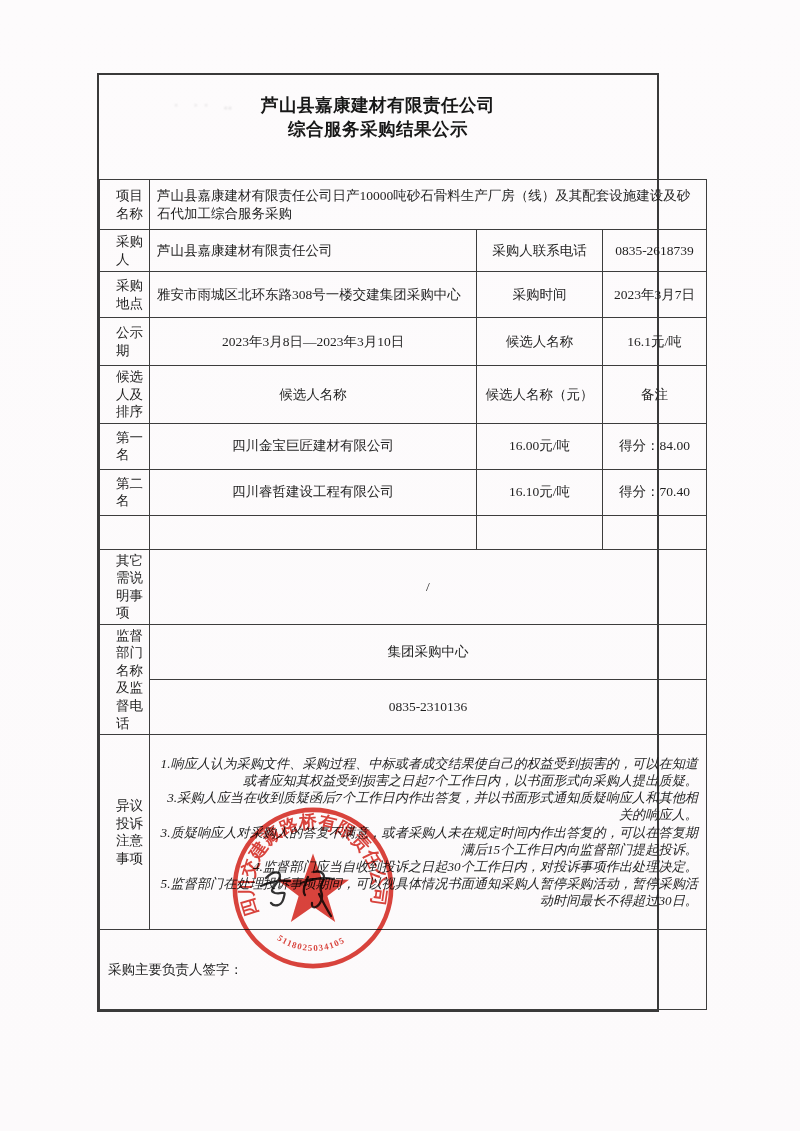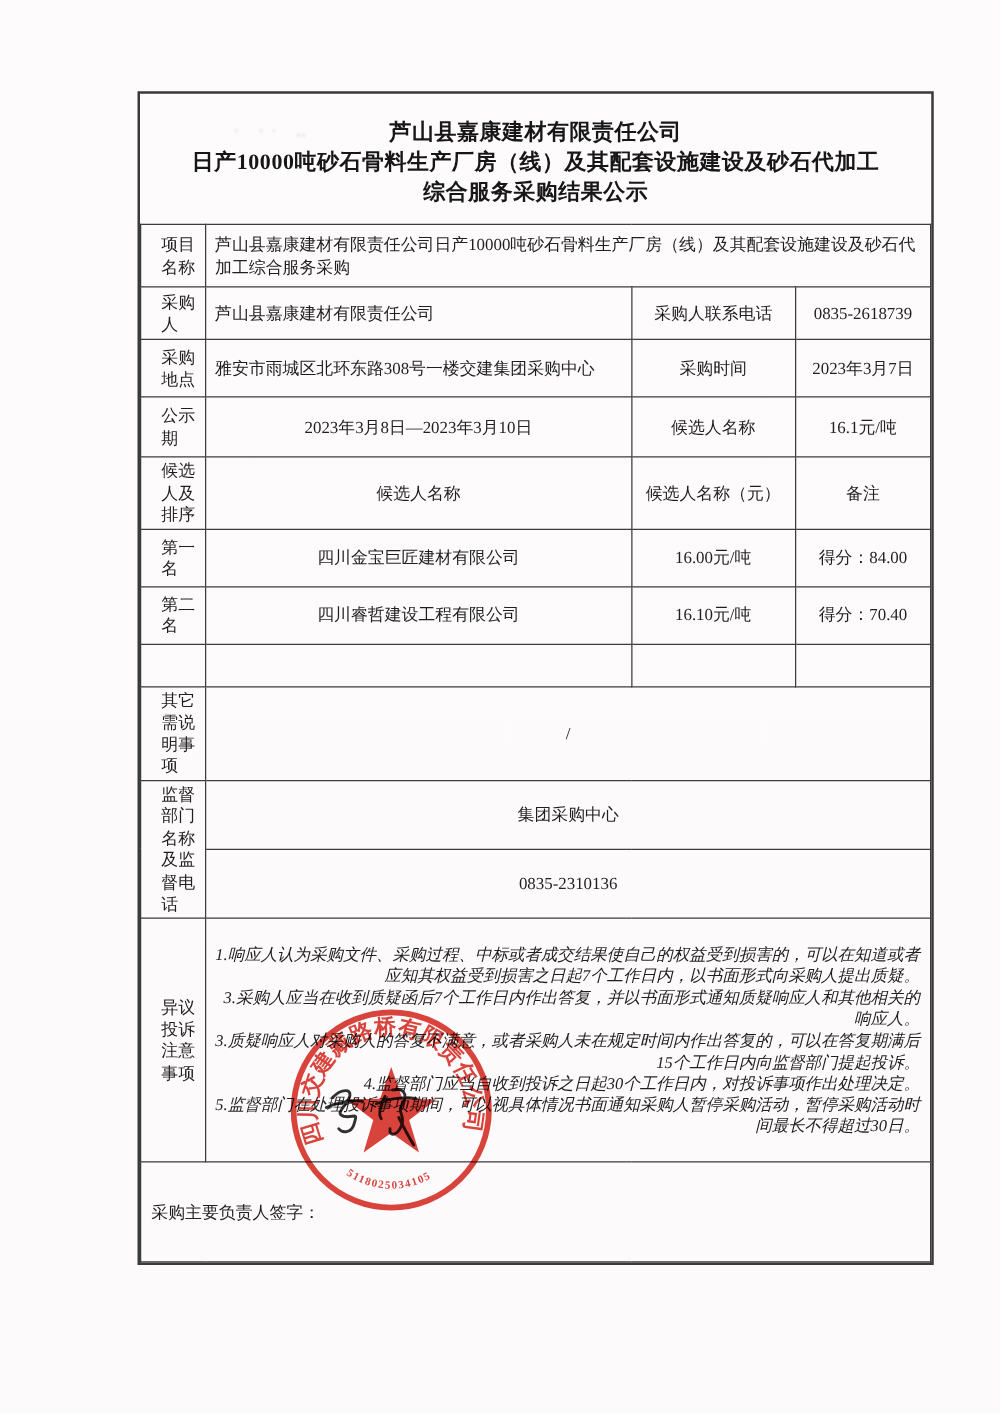--- a/index.html
+++ b/index.html
@@ -6,21 +6,21 @@
   html,body { background:#ffffff; }
   body {
     width:800px; height:1131px; position:relative; overflow:hidden;
     font-family:"Liberation Serif","DejaVu Serif",serif;
     color:#1f1f1f;
     background:#fdfcfc;
   }
   .page { position:absolute; inset:0; background:linear-gradient(180deg,#fdfbfc 0%,#fcfafb 100%); }
 
   .doc-frame {
-    position:absolute; left:110px; top:73px; width:637px;
+    position:absolute; left:97px; top:73px; width:562px;
     border:2px solid #3a3a3a;
     background:transparent;
   }
 
   
   .title-block { position:relative; height:104px; padding-top:18px; }
   .title-line {
     text-align:center; font-weight:bold; font-size:17.5px; line-height:24px;
     letter-spacing:0.5px; color:#171717;
   }
@@ -78,21 +78,20 @@
 </style>
 </head>
 <body>
 
 <div class="page">
   <div class="doc-frame">
 
     <div class="title-block">
       <div class="scan-smudge">· ·· ‥</div>
       <div class="title-line">芦山县嘉康建材有限责任公司</div>
-      <div class="title-line">日产10000吨砂石骨料生产厂房（线）及其配套设施建设及砂石代加工</div>
       <div class="title-line">综合服务采购结果公示</div>
     </div>
 
     <table class="doc-table">
       <colgroup>
         <col class="col-label">
           <col class="col-main">
           <col class="col-sub">
           <col class="col-last">
       </colgroup>

